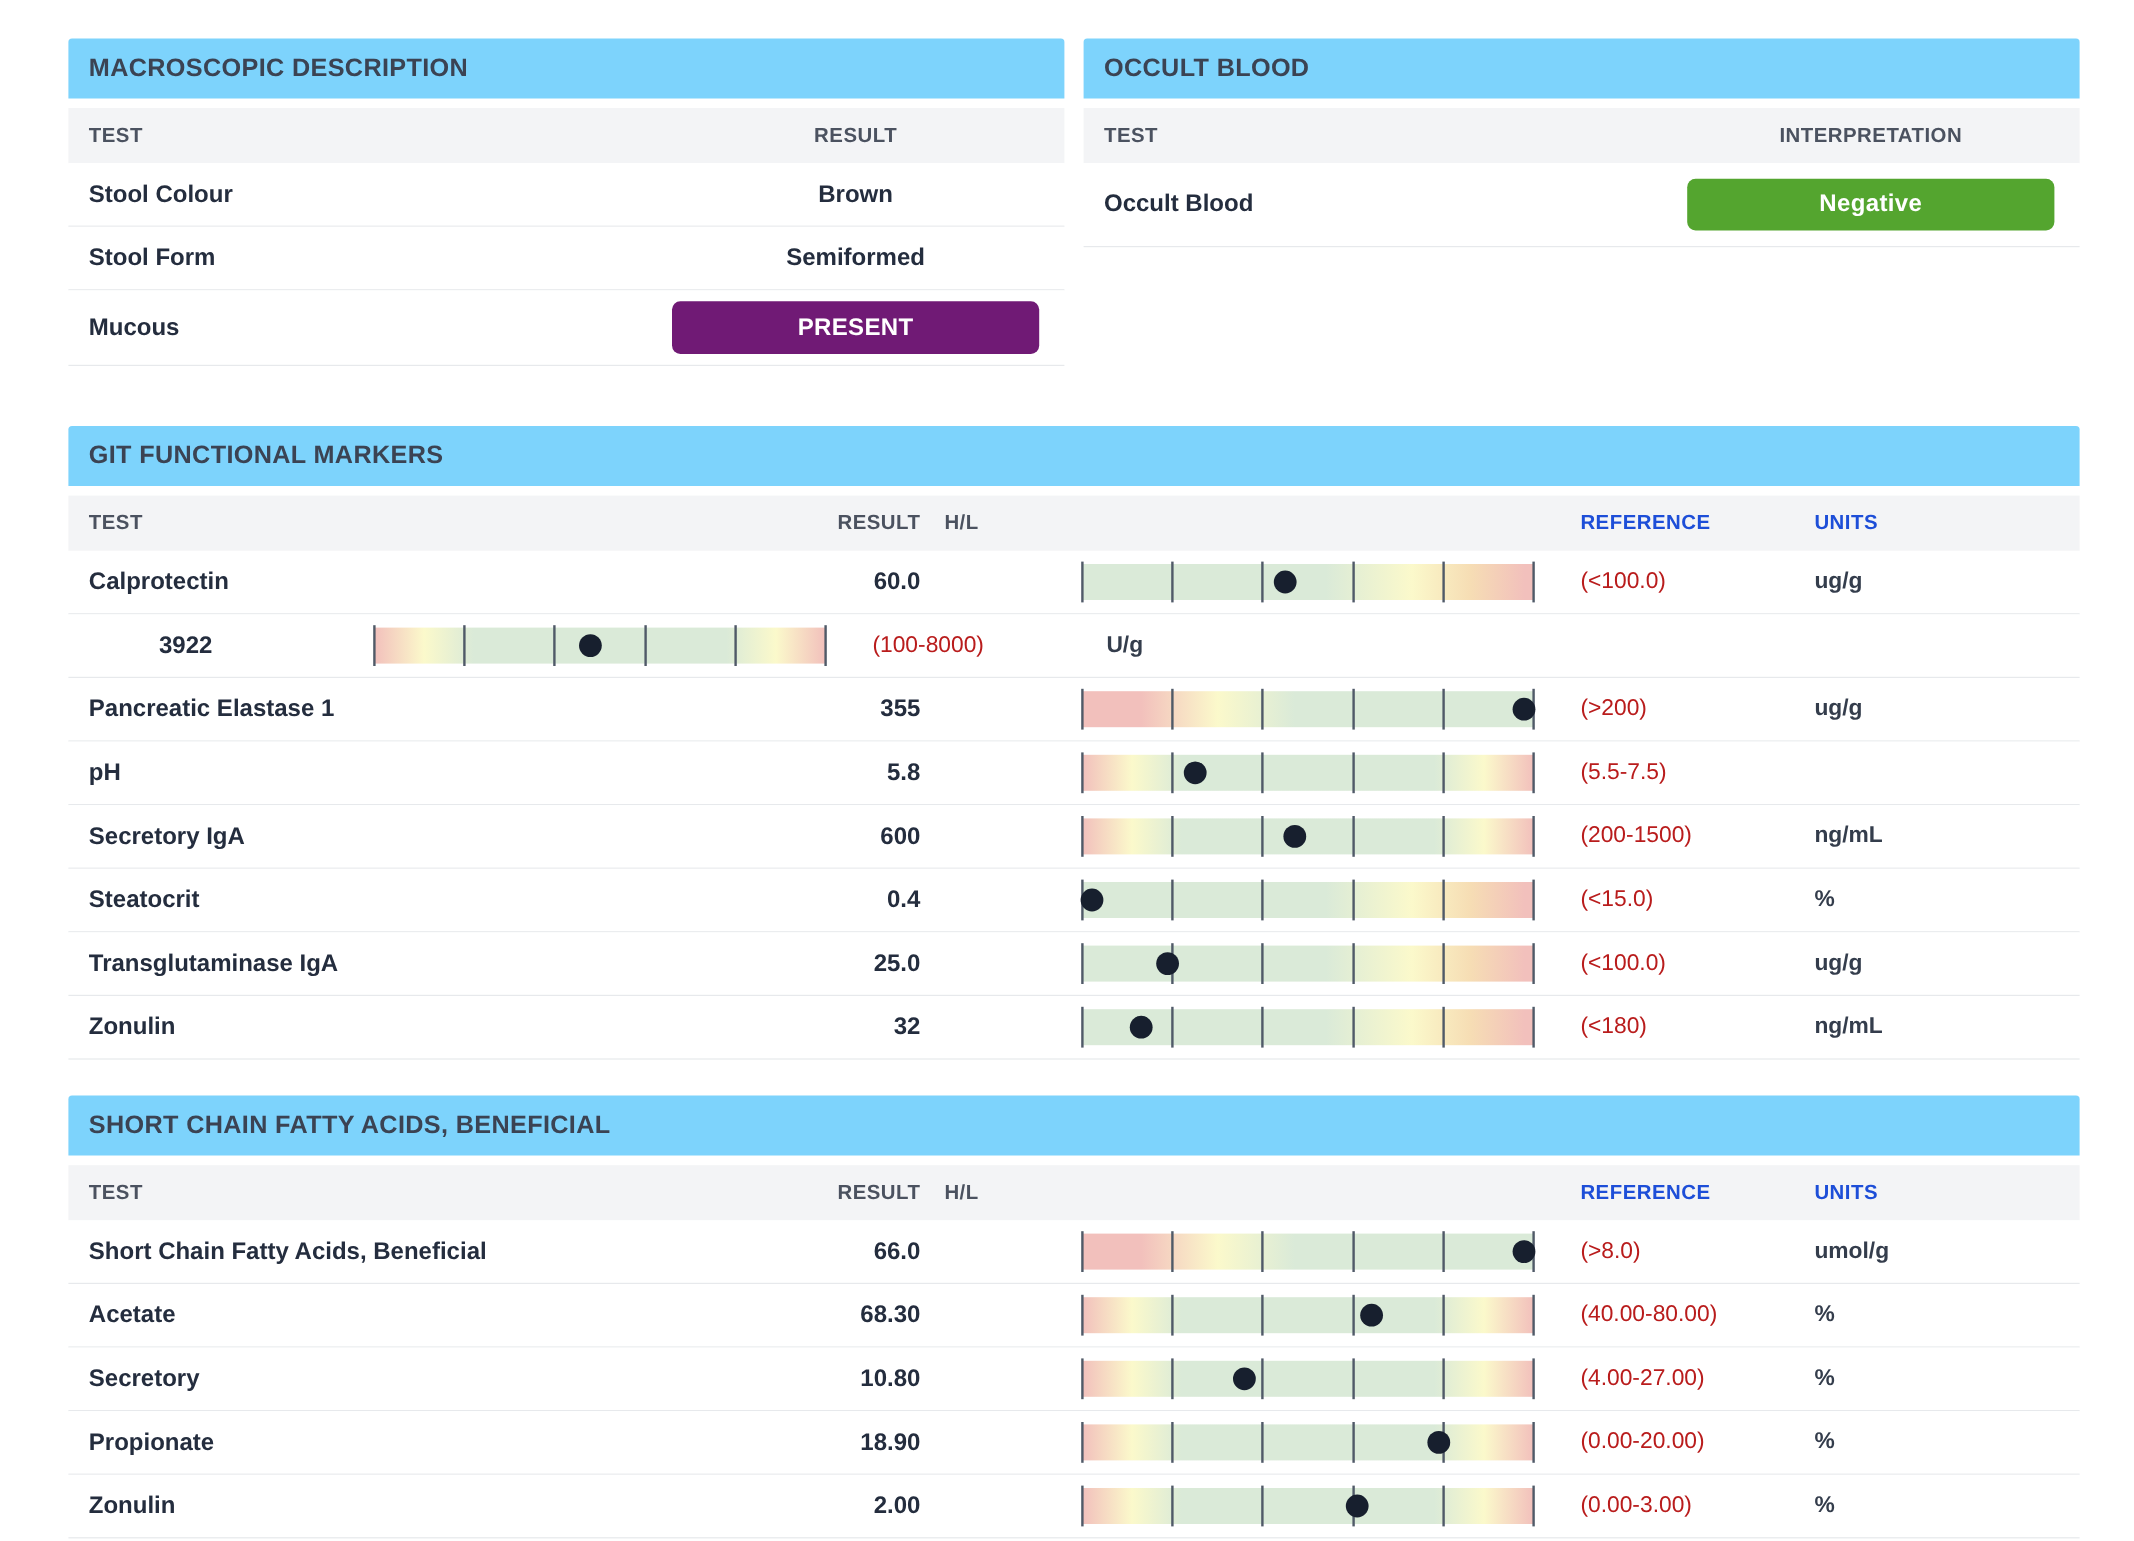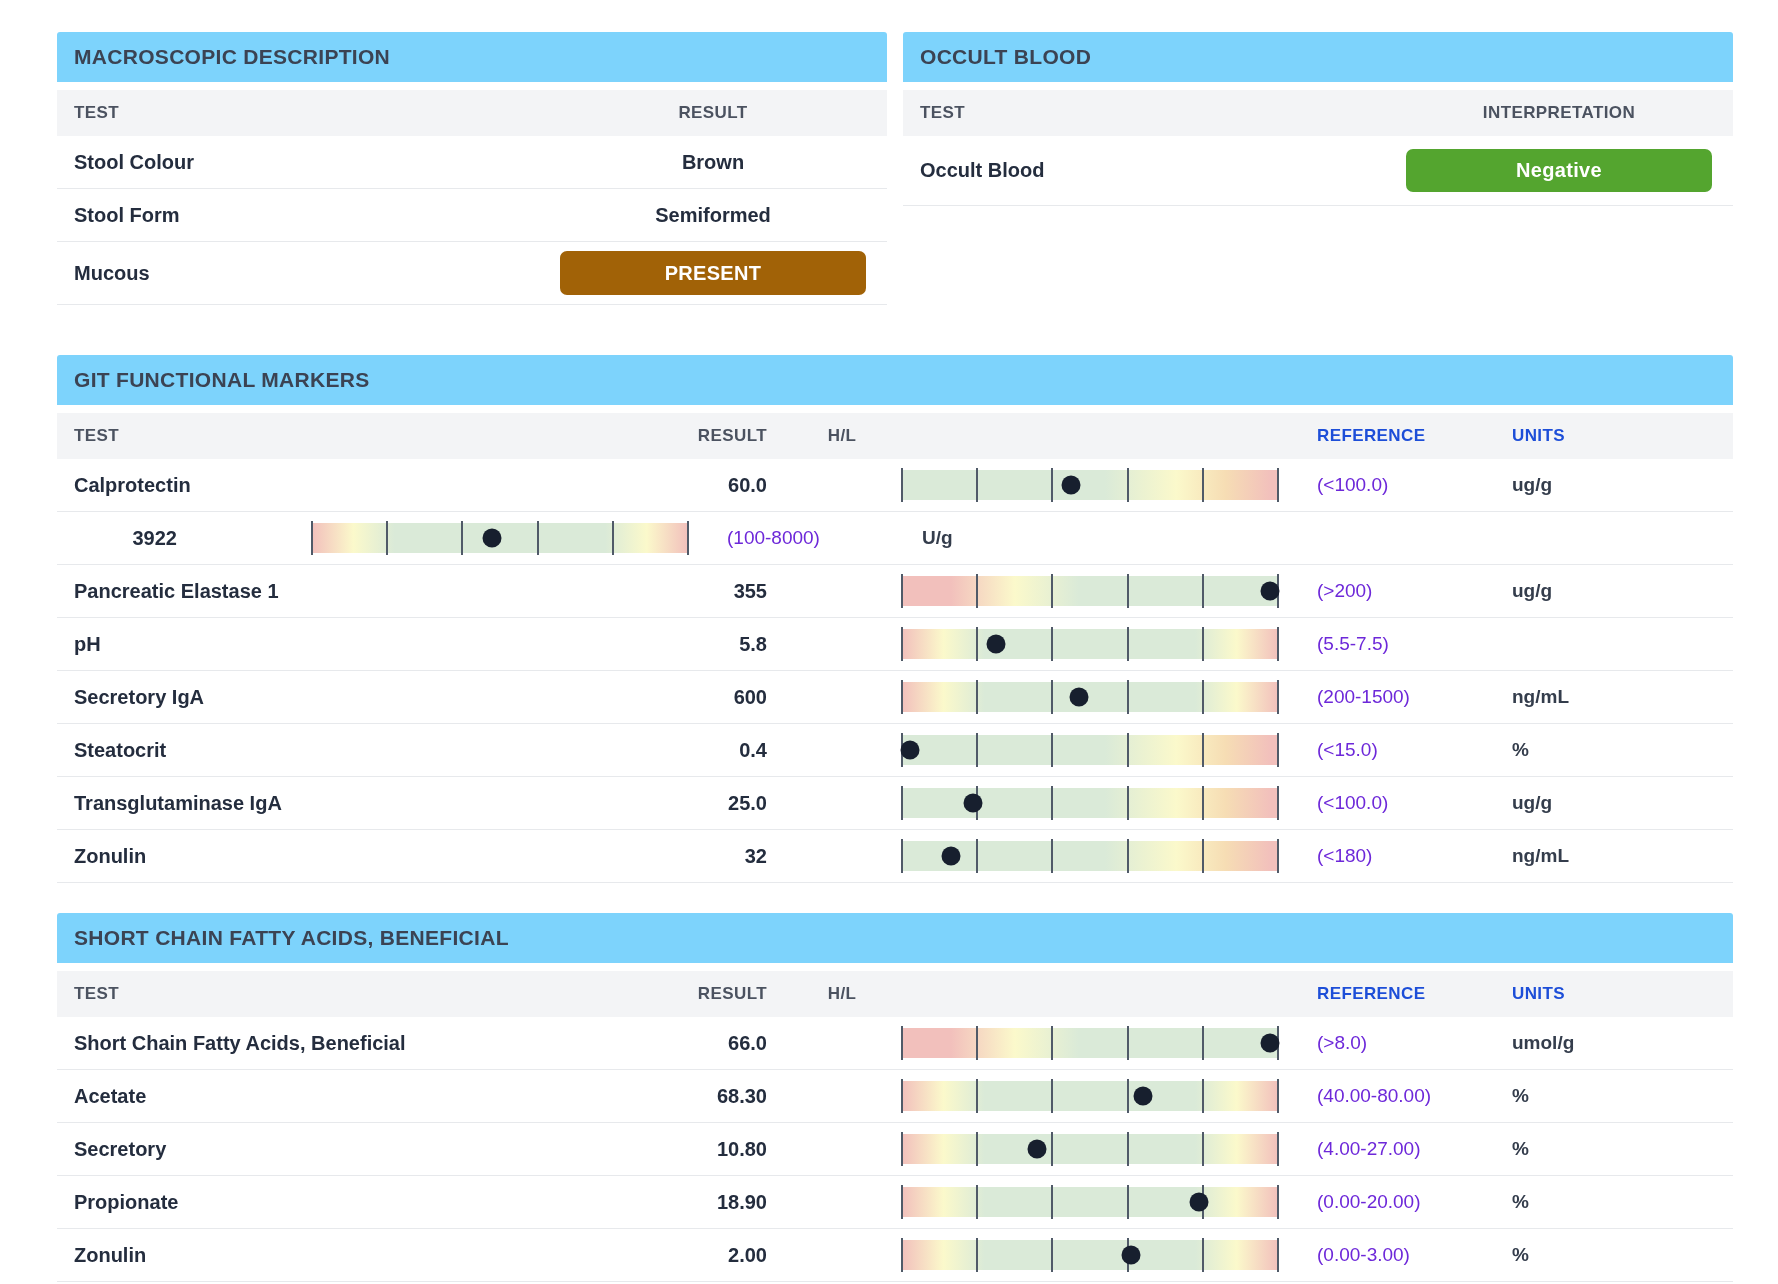--- a/index.html
+++ b/index.html
@@ -49,23 +49,23 @@
     display:flex; align-items:center; justify-content:center;
     width:306px; height:44px;
     border-radius:7px;
     color:#ffffff; font-size:20px; font-weight:700; letter-spacing:.3px;
   }
   .badge-green { height:43px; }
 
   
   .c-test   { width:590px; padding-left:17px; }
   .c-result { width:140px; text-align:right; padding-right:20px; }
-  .c-hl     { width:110px; text-align:center; }
+  .c-hl     { width:110px; text-align:left; }
   .c-barwrap{ width:420px; }
-  .c-ref    { width:195px; font-weight:400; font-size:19px; color:#6d28d9; }
+  .c-ref    { width:195px; font-weight:400; font-size:19px; color:#b91c1c; }
   .c-units  { flex:1; font-weight:700; font-size:19px; color:#343d4c; }
   .thead .c-ref, .thead .c-units { font-weight:700; font-size:17px; color:#1d4ed8; }
 
   .bar {
     position:relative;
     margin-left:5px;
     width:376px; height:30px;
   }
   .bar-range { background:linear-gradient(90deg,#f2c0bc 0%,#fbf9cb 11%,#daead8 22%,#daead8 78%,#fbf9cb 89%,#f2c0bc 100%); }
   .bar-below { background:linear-gradient(90deg,#daead8 0%,#daead8 54%,#fbf9cb 73%,#f6ddb4 86%,#f2c0bc 98%); }
@@ -100,21 +100,21 @@
       <div class="c2-test">Stool Colour</div>
       <div class="c2-result">Brown</div>
     </div>
     <div class="trow row-h">
       <div class="c2-test">Stool Form</div>
       <div class="c2-result">Semiformed</div>
     </div>
     <div class="trow row-badge">
       <div class="c2-test">Mucous</div>
       <div class="c2-result">
-        <div class="badge" style="background: #a16207;">PRESENT</div>
+        <div class="badge" style="background: #701a75;">PRESENT</div>
       </div>
     </div>
   </section>
 
   <section class="half-panel">
     <div class="panel-title">OCCULT BLOOD</div>
     <div class="thead">
       <div class="c2-test">TEST</div>
       <div class="c2-result">INTERPRETATION</div>
     </div>

